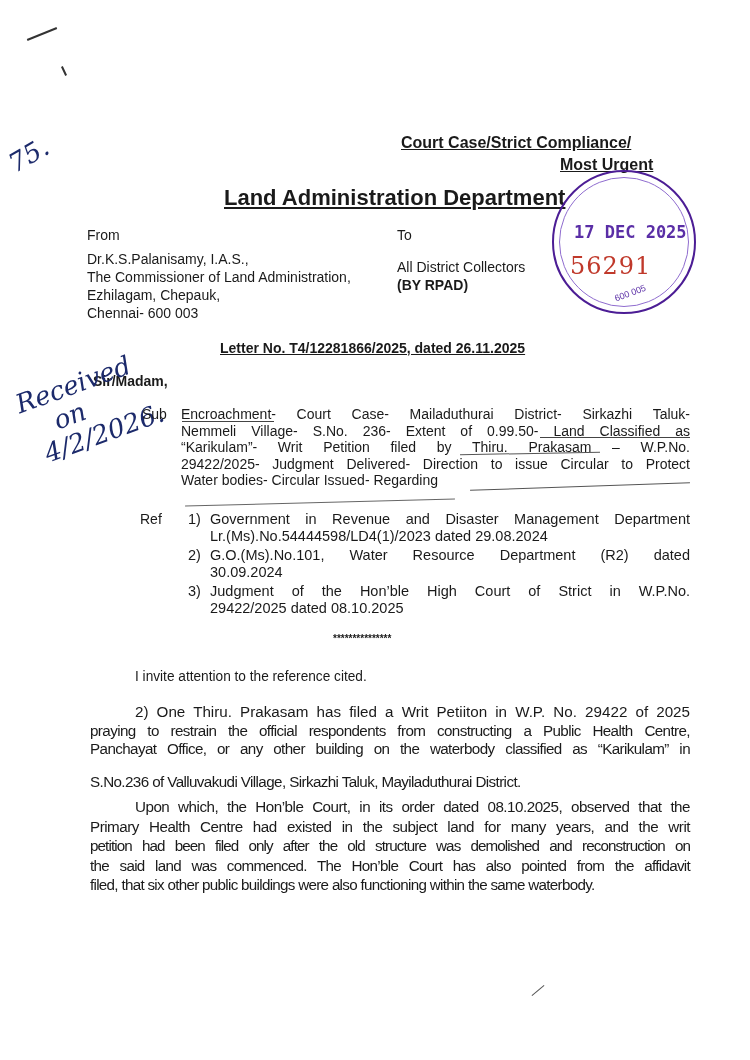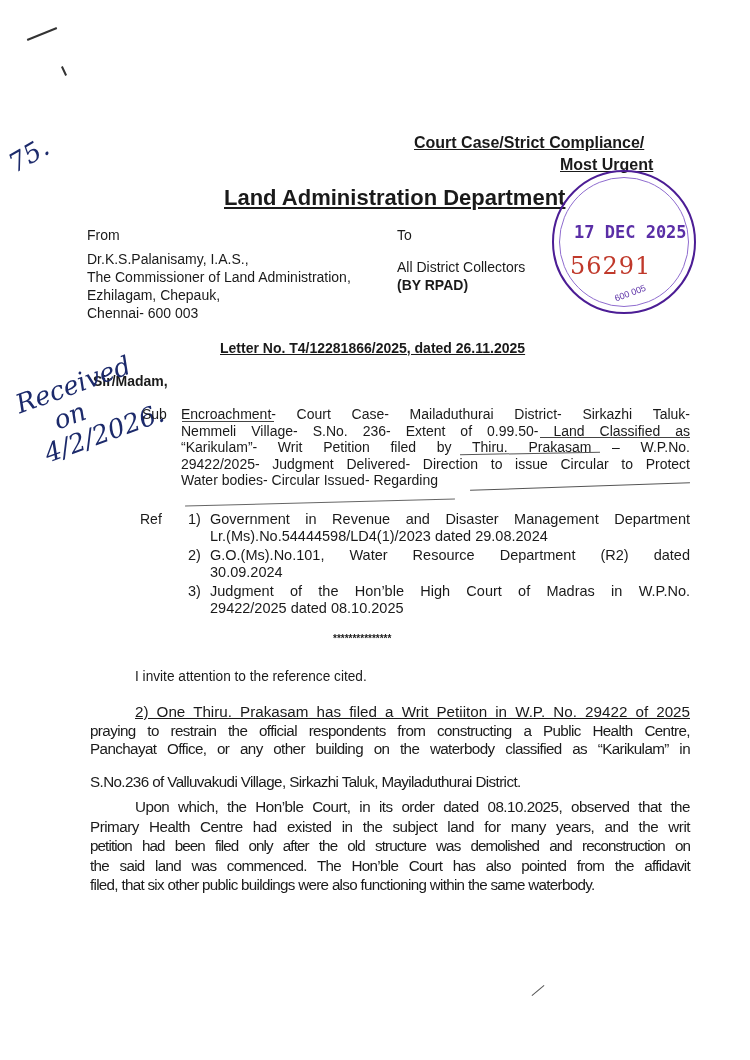--- a/index.html
+++ b/index.html
@@ -21,21 +21,21 @@
 </style>
 </head>
 <body>
 
 <div class="abs" style="left:26px;top:33px;width:32px;height:2px;background:#333;transform:rotate(-22deg);"></div>
 <div class="abs" style="left:63px;top:66px;width:2px;height:10px;background:#333;transform:rotate(-25deg);"></div>
 <div class="abs" style="left:530px;top:990px;width:16px;height:1px;background:#555;transform:rotate(-40deg);"></div>
 
 <div class="abs hand" style="left:8px;top:140px;font-size:26px;transform:rotate(-30deg);">75.</div>
 
-<div class="abs b u fs16" style="left:414px;top:134px;">Court Case/Strict Compliance/</div>
+<div class="abs b u fs16" style="left:401px;top:134px;">Court Case/Strict Compliance/</div>
 <div class="abs b u fs16" style="left:560px;top:156px;">Most Urgent</div>
 
 <div class="abs b u" style="left:224px;top:185px;font-size:22px;">Land Administration Department</div>
 
 <div class="abs stamp" style="left:552px;top:170px;">
   <div class="stamp-inner"></div>
   <div class="abs b" style="left:20px;top:50px;font-size:17px;color:#5a2ea6;font-family:'DejaVu Sans Mono',monospace;letter-spacing:0px;">17 DEC 2025</div>
   <div class="abs" style="left:16px;top:80px;font-size:24px;color:#c0392b;font-family:'DejaVu Serif',serif;letter-spacing:1px;">56291</div>
   <div class="abs" style="left:60px;top:116px;font-size:9px;color:#5a2ea6;transform:rotate(-20deg);">600 005</div>
 </div>
@@ -91,32 +91,32 @@
   <div class="ref-item" style="margin-top:2px;">
     <span class="ref-num">2)</span>
     <div class="ref-text">
       <div class="jline">G.O.(Ms).No.101, Water Resource Department (R2) dated</div>
       <div>30.09.2024</div>
     </div>
   </div>
   <div class="ref-item" style="margin-top:2px;">
     <span class="ref-num">3)</span>
     <div class="ref-text">
-      <div class="jline">Judgment of the Hon’ble High Court of Madras in W.P.No.</div>
+      <div class="jline">Judgment of the Hon’ble High Court of Strict in W.P.No.</div>
       <div>29422/2025 dated 08.10.2025</div>
     </div>
   </div>
 </div>
 
 <div class="abs" style="left:333px;top:633px;font-size:10px;font-weight:bold;letter-spacing:0px;">***************</div>
 
 <div class="abs narrow" style="left:135px;top:667px;">I invite attention to the reference cited.</div>
 
 <div class="abs" style="left:90px;top:703px;width:600px;font-size:15.2px;line-height:18.5px;">
-  <div class="jline" style="padding-left:45px;text-decoration:underline;">2) One Thiru. Prakasam has filed a Writ Petiiton in W.P. No. 29422 of 2025</div>
+  <div class="jline" style="padding-left:45px;">2) One Thiru. Prakasam has filed a Writ Petiiton in W.P. No. 29422 of 2025</div>
   <div class="jline" style="letter-spacing:-0.6px;">praying to restrain the official respondents from constructing a Public Health Centre,</div>
   <div class="jline" style="letter-spacing:-0.6px;">Panchayat Office, or any other building on the waterbody classified as “Karikulam” in</div>
   <div style="letter-spacing:-0.6px;margin-top:14px;">S.No.236 of Valluvakudi Village, Sirkazhi Taluk, Mayiladuthurai District.</div>
 </div>
 
 <div class="abs" style="left:90px;top:797px;width:600px;font-size:15.2px;line-height:19.5px;">
   <div class="jline" style="padding-left:45px;letter-spacing:-0.5px;">Upon which, the Hon’ble Court, in its order dated 08.10.2025, observed that the</div>
   <div class="jline" style="letter-spacing:-0.5px;">Primary Health Centre had existed in the subject land for many years, and the writ</div>
   <div class="jline" style="letter-spacing:-0.9px;">petition had been filed only after the old structure was demolished and reconstruction on</div>
   <div class="jline" style="letter-spacing:-0.7px;">the said land was commenced. The Hon’ble Court  has also pointed from the affidavit</div>

